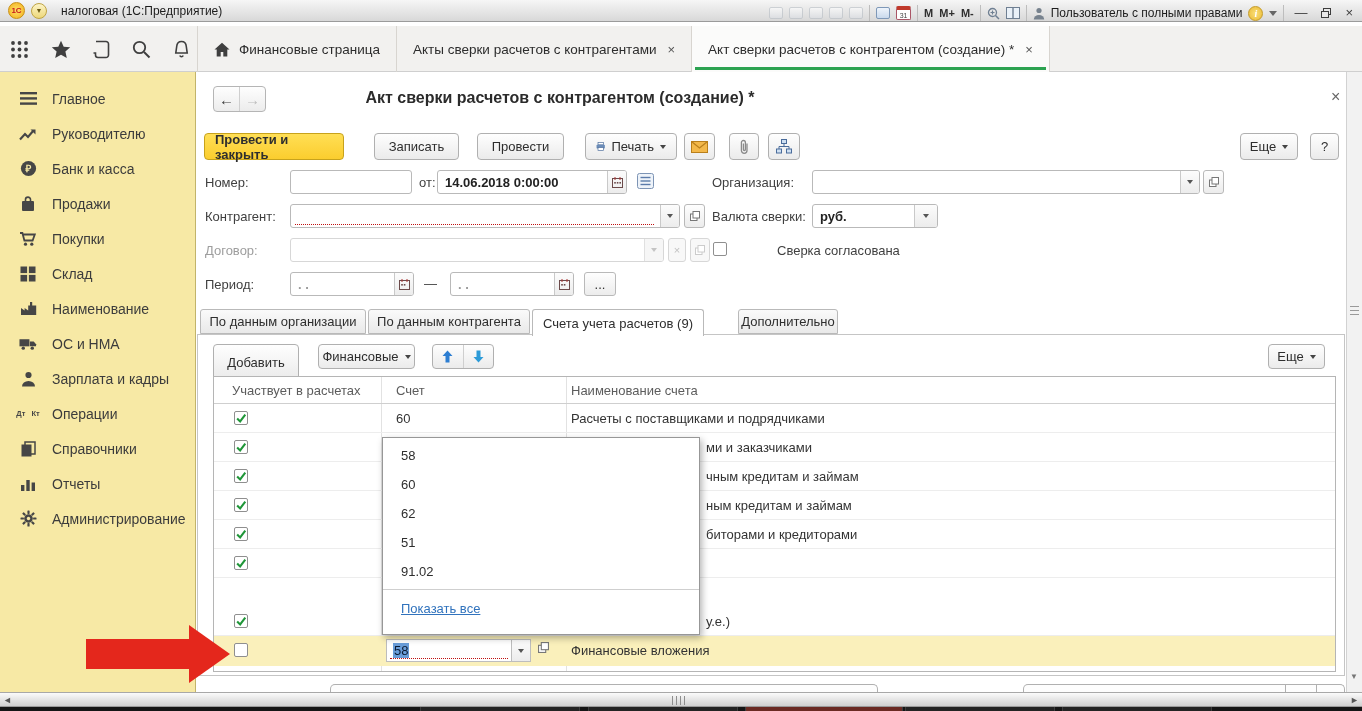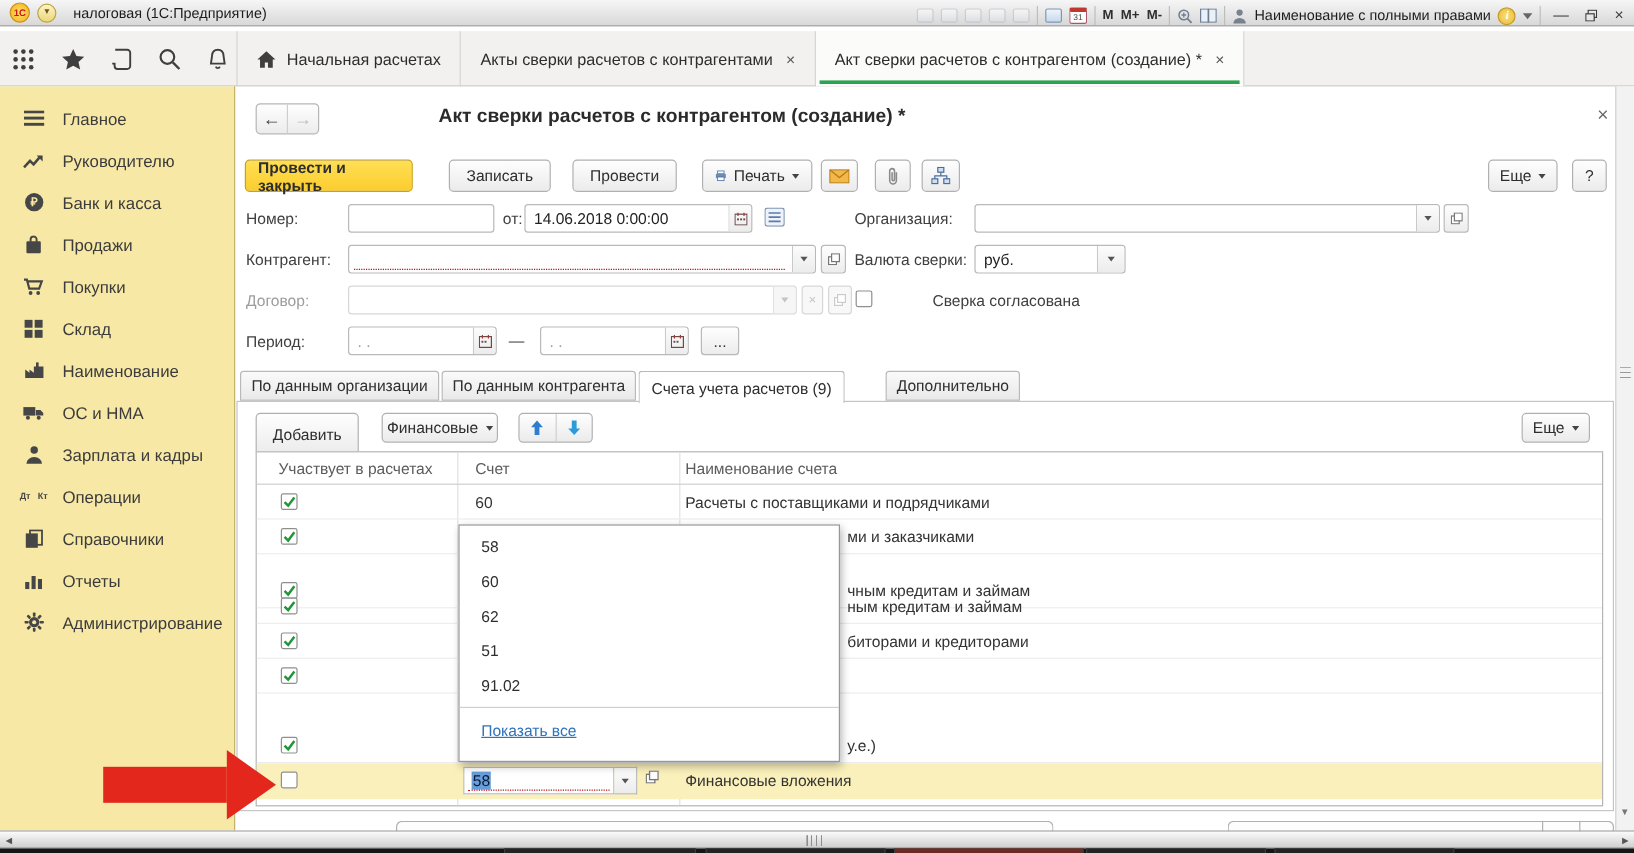--- a/index.html
+++ b/index.html
@@ -68,21 +68,21 @@
 
   .btn { position:absolute; height:27px; border:1px solid #b0b0b0; border-radius:4px;
     background:linear-gradient(#fefefe,#ebebeb); font-size:13px; color:#2e2e2e;
     display:flex; align-items:center; justify-content:center; gap:6px; padding:0 10px; }
   .btn-yellow { background:linear-gradient(#ffdf55,#fbcd2e); border-color:#c7a21c; font-weight:bold; }
   .btn .caret { width:0; height:0; border-left:3.5px solid transparent; border-right:3.5px solid transparent; border-top:4px solid #444; }
 
   
   .flabel { position:absolute; font-size:13px; color:#3f3f3f; }
   .flabel.dis { color:#9d9d9d; }
-  .fld { position:absolute; height:24px; border:1px solid #b9b9b9; border-radius:3px; background:#fff; display:flex; }
+  .fld { position:absolute; height:24px; border:1px solid #b9b9b9; border-radius:3px; background:#fff; display:flex;font-weight:bold; }
   .fld .txt { flex:1; padding:4px 0 0 7px; font-size:13px; color:#222; position:relative; }
   .fld .seg { width:19px; border-left:1px solid #c9c9c9; background:linear-gradient(#fcfcfc,#ececec);
     display:flex; align-items:center; justify-content:center; border-radius:0 2px 2px 0; }
   .fld.dis { border-color:#d7d7d7; }
   .fld.dis .seg { background:#f6f6f6; border-left-color:#e0e0e0; }
   .redline { position:absolute; left:4px; right:6px; bottom:2px; border-bottom:1px dotted #c01010; }
   .sqbtn { position:absolute; height:24px; border:1px solid #b9b9b9; border-radius:3px;
     background:linear-gradient(#fefefe,#ececec); display:flex; align-items:center; justify-content:center; }
   .sqbtn.dis { border-color:#d7d7d7; background:#f8f8f8; color:#c2c2c2; }
   .caret2 { width:0; height:0; border-left:3.5px solid transparent; border-right:3.5px solid transparent; border-top:4px solid #555; }
@@ -189,21 +189,21 @@
           <line x1="7" y1="0" x2="7" y2="12" stroke="#6f7f92" stroke-width="1.4"></line>
         </svg>
     </span>
     <span class="tb-sep"></span>
     <span>
       <svg width="12" height="13" viewBox="0 0 12 13">
           <circle cx="6" cy="3.5" r="2.6" fill="#77828e"></circle>
           <path d="M0.8 12.5 a5.2 4.6 0 0 1 10.4 0 z" fill="#77828e"></path>
         </svg>
     </span>
-    <span class="tb-user-label">Наименование с полными правами</span>
+    <span class="tb-user-label">Пользователь с полными правами</span>
     <span class="tb-info">i</span>
     <span class="caret-dn"></span>
     <span class="tb-sep"></span>
     <span class="winbtn">—</span>
     <span class="winbtn">
       <svg width="10" height="10" viewBox="0 0 10 10">
           <rect x="2.5" y="0.5" width="7" height="6" fill="none" stroke="#3d3d3d"></rect>
           <rect x="0.5" y="3.5" width="7" height="6" fill="#e8e8e8" stroke="#3d3d3d"></rect>
         </svg>
     </span>
@@ -247,21 +247,21 @@
           <path d="M8.5 1.5 c-3.2 0 -4.6 2.2 -4.8 5 l-0.9 6.5 h11.4 l-0.9 -6.5 c-0.2 -2.8 -1.6 -5 -4.8 -5 z" fill="none" stroke="#3f3f3f" stroke-width="1.6"></path>
           <path d="M6.8 15.5 a1.8 1.8 0 0 0 3.4 0" fill="none" stroke="#3f3f3f" stroke-width="1.5"></path>
         </svg>
     </span>
   </div>
   <div class="tabs">
     <div class="tab">
       <svg width="16" height="15" viewBox="0 0 16 15">
           <path d="M8 0.8 L15.5 7.5 h-2.2 v7 h-4 v-4.5 h-2.6 v4.5 h-4 v-7 H0.5 Z" fill="#3f3f3f"></path>
         </svg>
-      <span>Начальная расчетах</span>
+      <span>Финансовые страница</span>
     </div>
     <div class="tab">
       <span>Акты сверки расчетов с контрагентами</span>
       <span class="tab-close">×</span>
     </div>
     <div class="tab active">
       <span>Акт сверки расчетов с контрагентом (создание) *</span>
       <span class="tab-close">×</span>
     </div>
   </div>
@@ -572,21 +572,21 @@
 <div class="panel"></div>
 <div class="doc-tab" style="left:200px;width:166px">
     <span>По данным организации</span>
   </div>
 <div class="doc-tab" style="left:368px;width:162px">
     <span>По данным контрагента</span>
   </div>
 <div class="doc-tab active" style="left:532px;width:172px">
     <span>Счета учета расчетов (9)</span>
   </div>
-<div class="doc-tab" style="left:738px;width:112px">
+<div class="doc-tab" style="left:738px;width:100px">
     <span>Дополнительно</span>
   </div>
 
 <div class="btn" style="left:213px;top:344px;width:86px;height:36px">
     <span>Добавить</span>
   </div>
 <div class="btn" style="left:318px;top:344px;width:97px;height:25px">
     <span>Финансовые</span>
     <span class="caret"></span>
   </div>
@@ -626,21 +626,21 @@
     <span class="gname">Расчеты с поставщиками и подрядчиками</span>
   </div>
   <div class="grow" style="top:56px">
     <span class="chk">
         <svg width="12" height="12" viewBox="0 0 14 14">
           <polyline points="2.5,7.5 6,11 12,3" fill="none" stroke="#1f9638" stroke-width="2.4"></polyline>
         </svg>
       </span>
     <span class="gname frag">ми и заказчиками</span>
   </div>
-  <div class="grow" style="top:101px">
+  <div class="grow" style="top:85px">
     <span class="chk">
         <svg width="12" height="12" viewBox="0 0 14 14">
           <polyline points="2.5,7.5 6,11 12,3" fill="none" stroke="#1f9638" stroke-width="2.4"></polyline>
         </svg>
       </span>
     <span class="gname frag">чным кредитам и займам</span>
   </div>
   <div class="grow" style="top:114px">
     <span class="chk">
         <svg width="12" height="12" viewBox="0 0 14 14">

